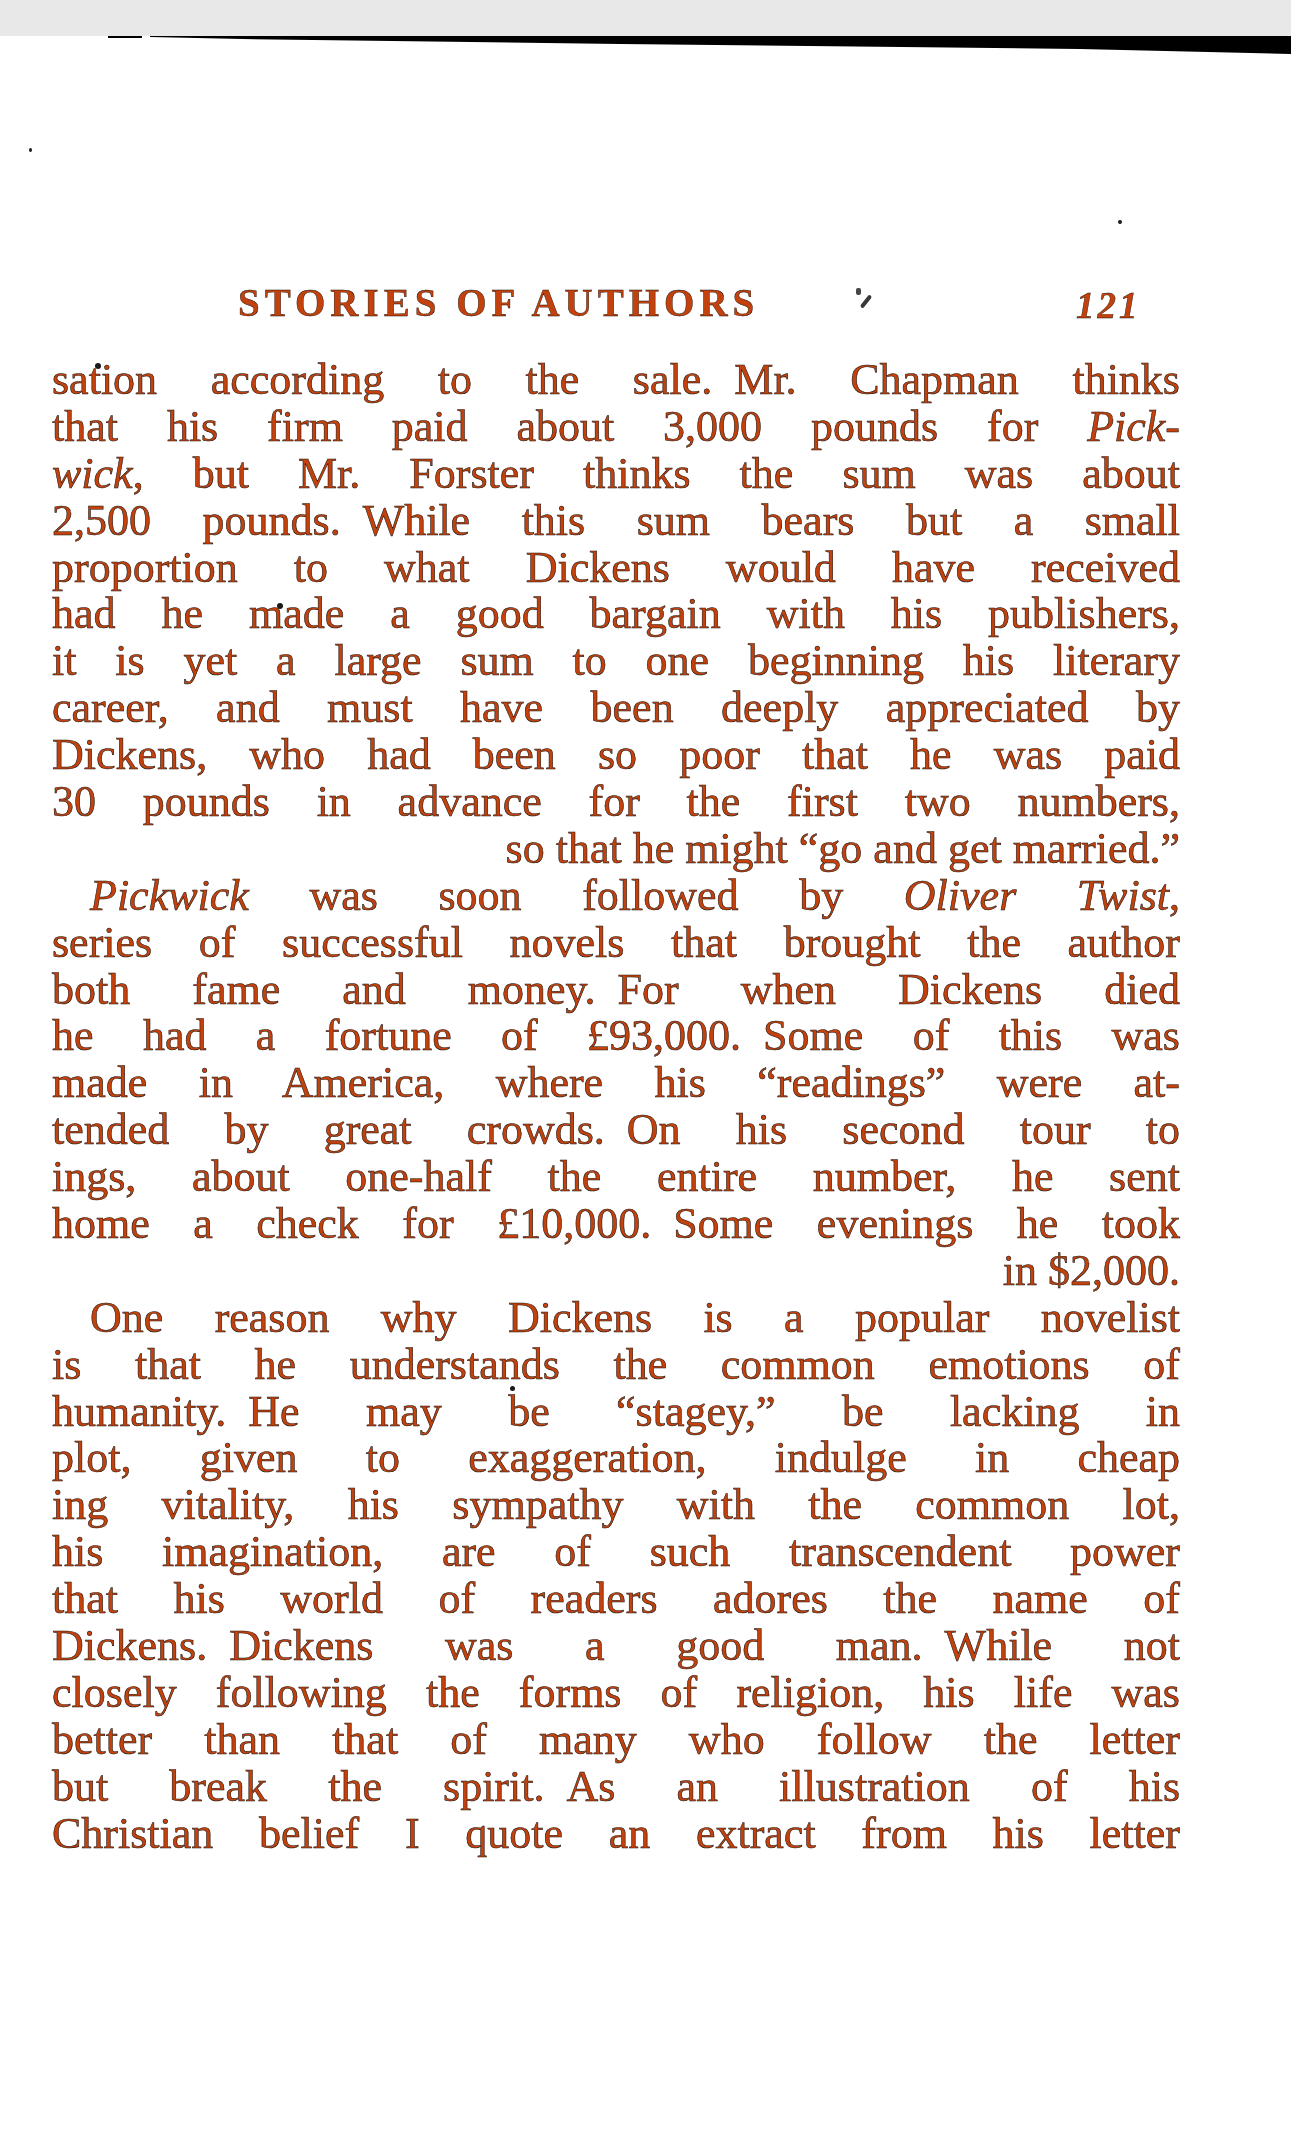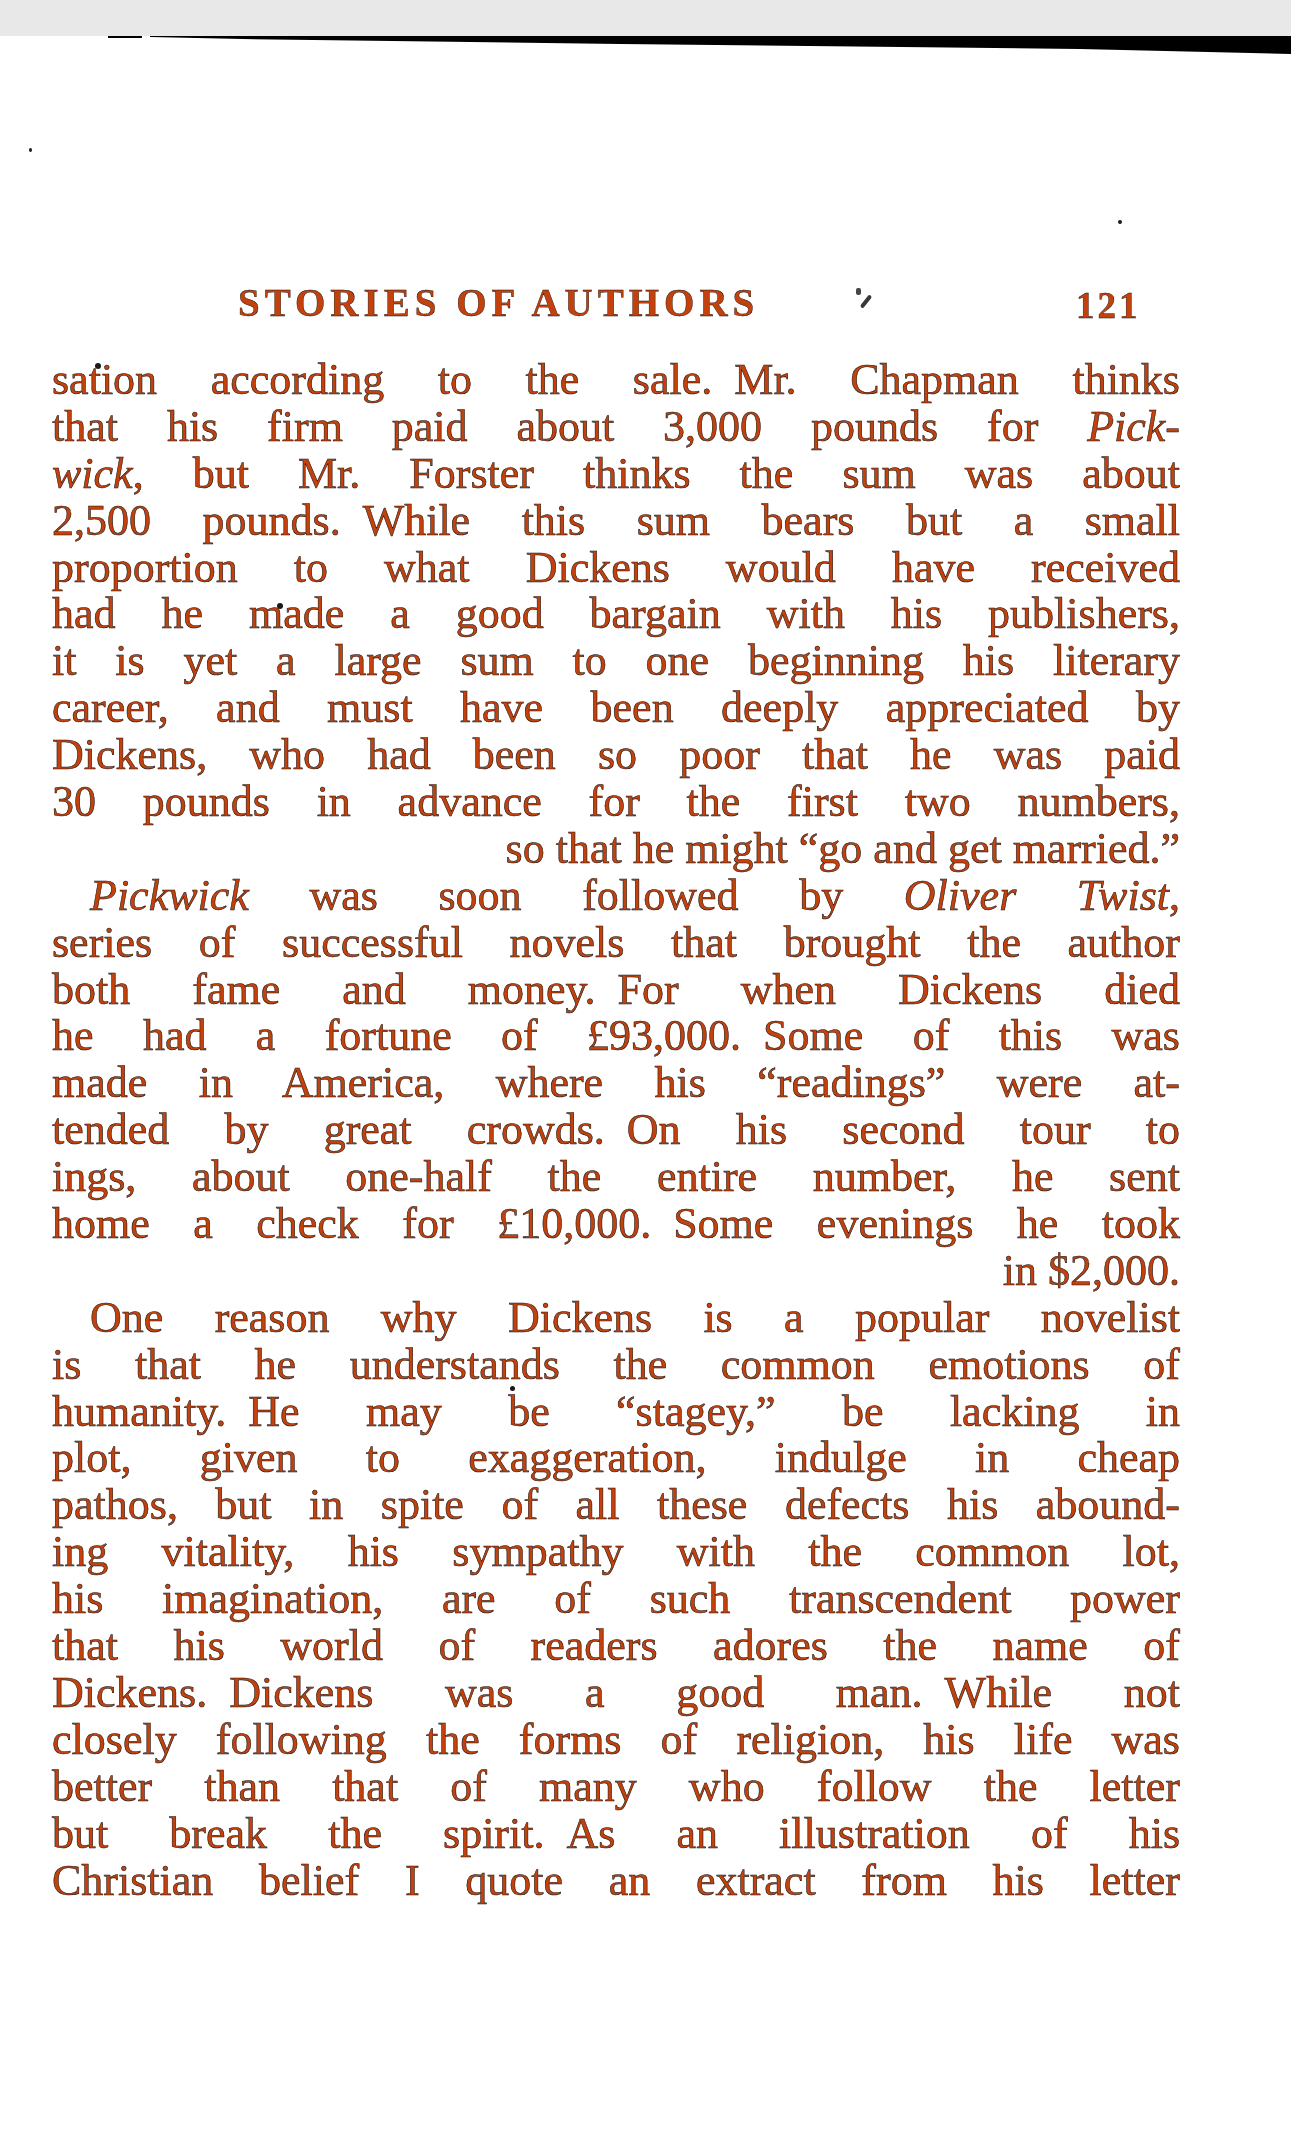--- a/index.html
+++ b/index.html
@@ -28,21 +28,21 @@
     width:4px;height:15px;background:#161616;
     transform:rotate(38deg);border-radius:2px;opacity:.85;
   }
   .title-mark2{
     position:absolute;top:252px;left:856px;
     width:5px;height:7px;background:#161616;border-radius:2px;opacity:.8;
   }
   .page-number{
     position:absolute;
     top:248px;left:1076px;
-    font-size:37px;font-weight:700;letter-spacing:3px;
+    font-size:37px;font-weight:700;letter-spacing:3px;font-style:italic;
     -webkit-text-stroke:0.4px #111;
   }
   
   .text-column{
     position:absolute;
     top:321px;left:52px;
     width:1128px;
     font-size:44px;
     line-height:46.9px;
     -webkit-text-stroke:0.55px #141414;
@@ -99,21 +99,20 @@
       <div class="line"><span>he had a fortune of £93,000. Some of this was</span></div>
       <div class="line"><span>made in America, where his “readings” were at-</span></div>
       <div class="line"><span>tended by great crowds. On his second tour to</span></div>
       <div class="line"><span>ings, about one-half the entire number, he sent</span></div>
       <div class="line"><span>home a check for £10,000. Some evenings he took</span></div>
       <div class="line no-just"><span>in $2,000.</span></div>
       <div class="line indent"><span>One reason why Dickens is a popular novelist</span></div>
       <div class="line"><span>is that he understands the common emotions of</span></div>
       <div class="line"><span>humanity. He may be “stagey,” be lacking in</span></div>
       <div class="line"><span>plot, given to exaggeration, indulge in cheap</span></div>
-      <div class="line"><span>pathos, but in spite of all these defects his abound-</span></div>
       <div class="line"><span>ing vitality, his sympathy with the common lot,</span></div>
       <div class="line"><span>his imagination, are of such transcendent power</span></div>
       <div class="line"><span>that his world of readers adores the name of</span></div>
       <div class="line"><span>Dickens. Dickens was a good man. While not</span></div>
       <div class="line"><span>closely following the forms of religion, his life was</span></div>
       <div class="line"><span>better than that of many who follow the letter</span></div>
       <div class="line"><span>but break the spirit. As an illustration of his</span></div>
       <div class="line"><span>Christian belief I quote an extract from his letter</span></div>
     </main>
 

